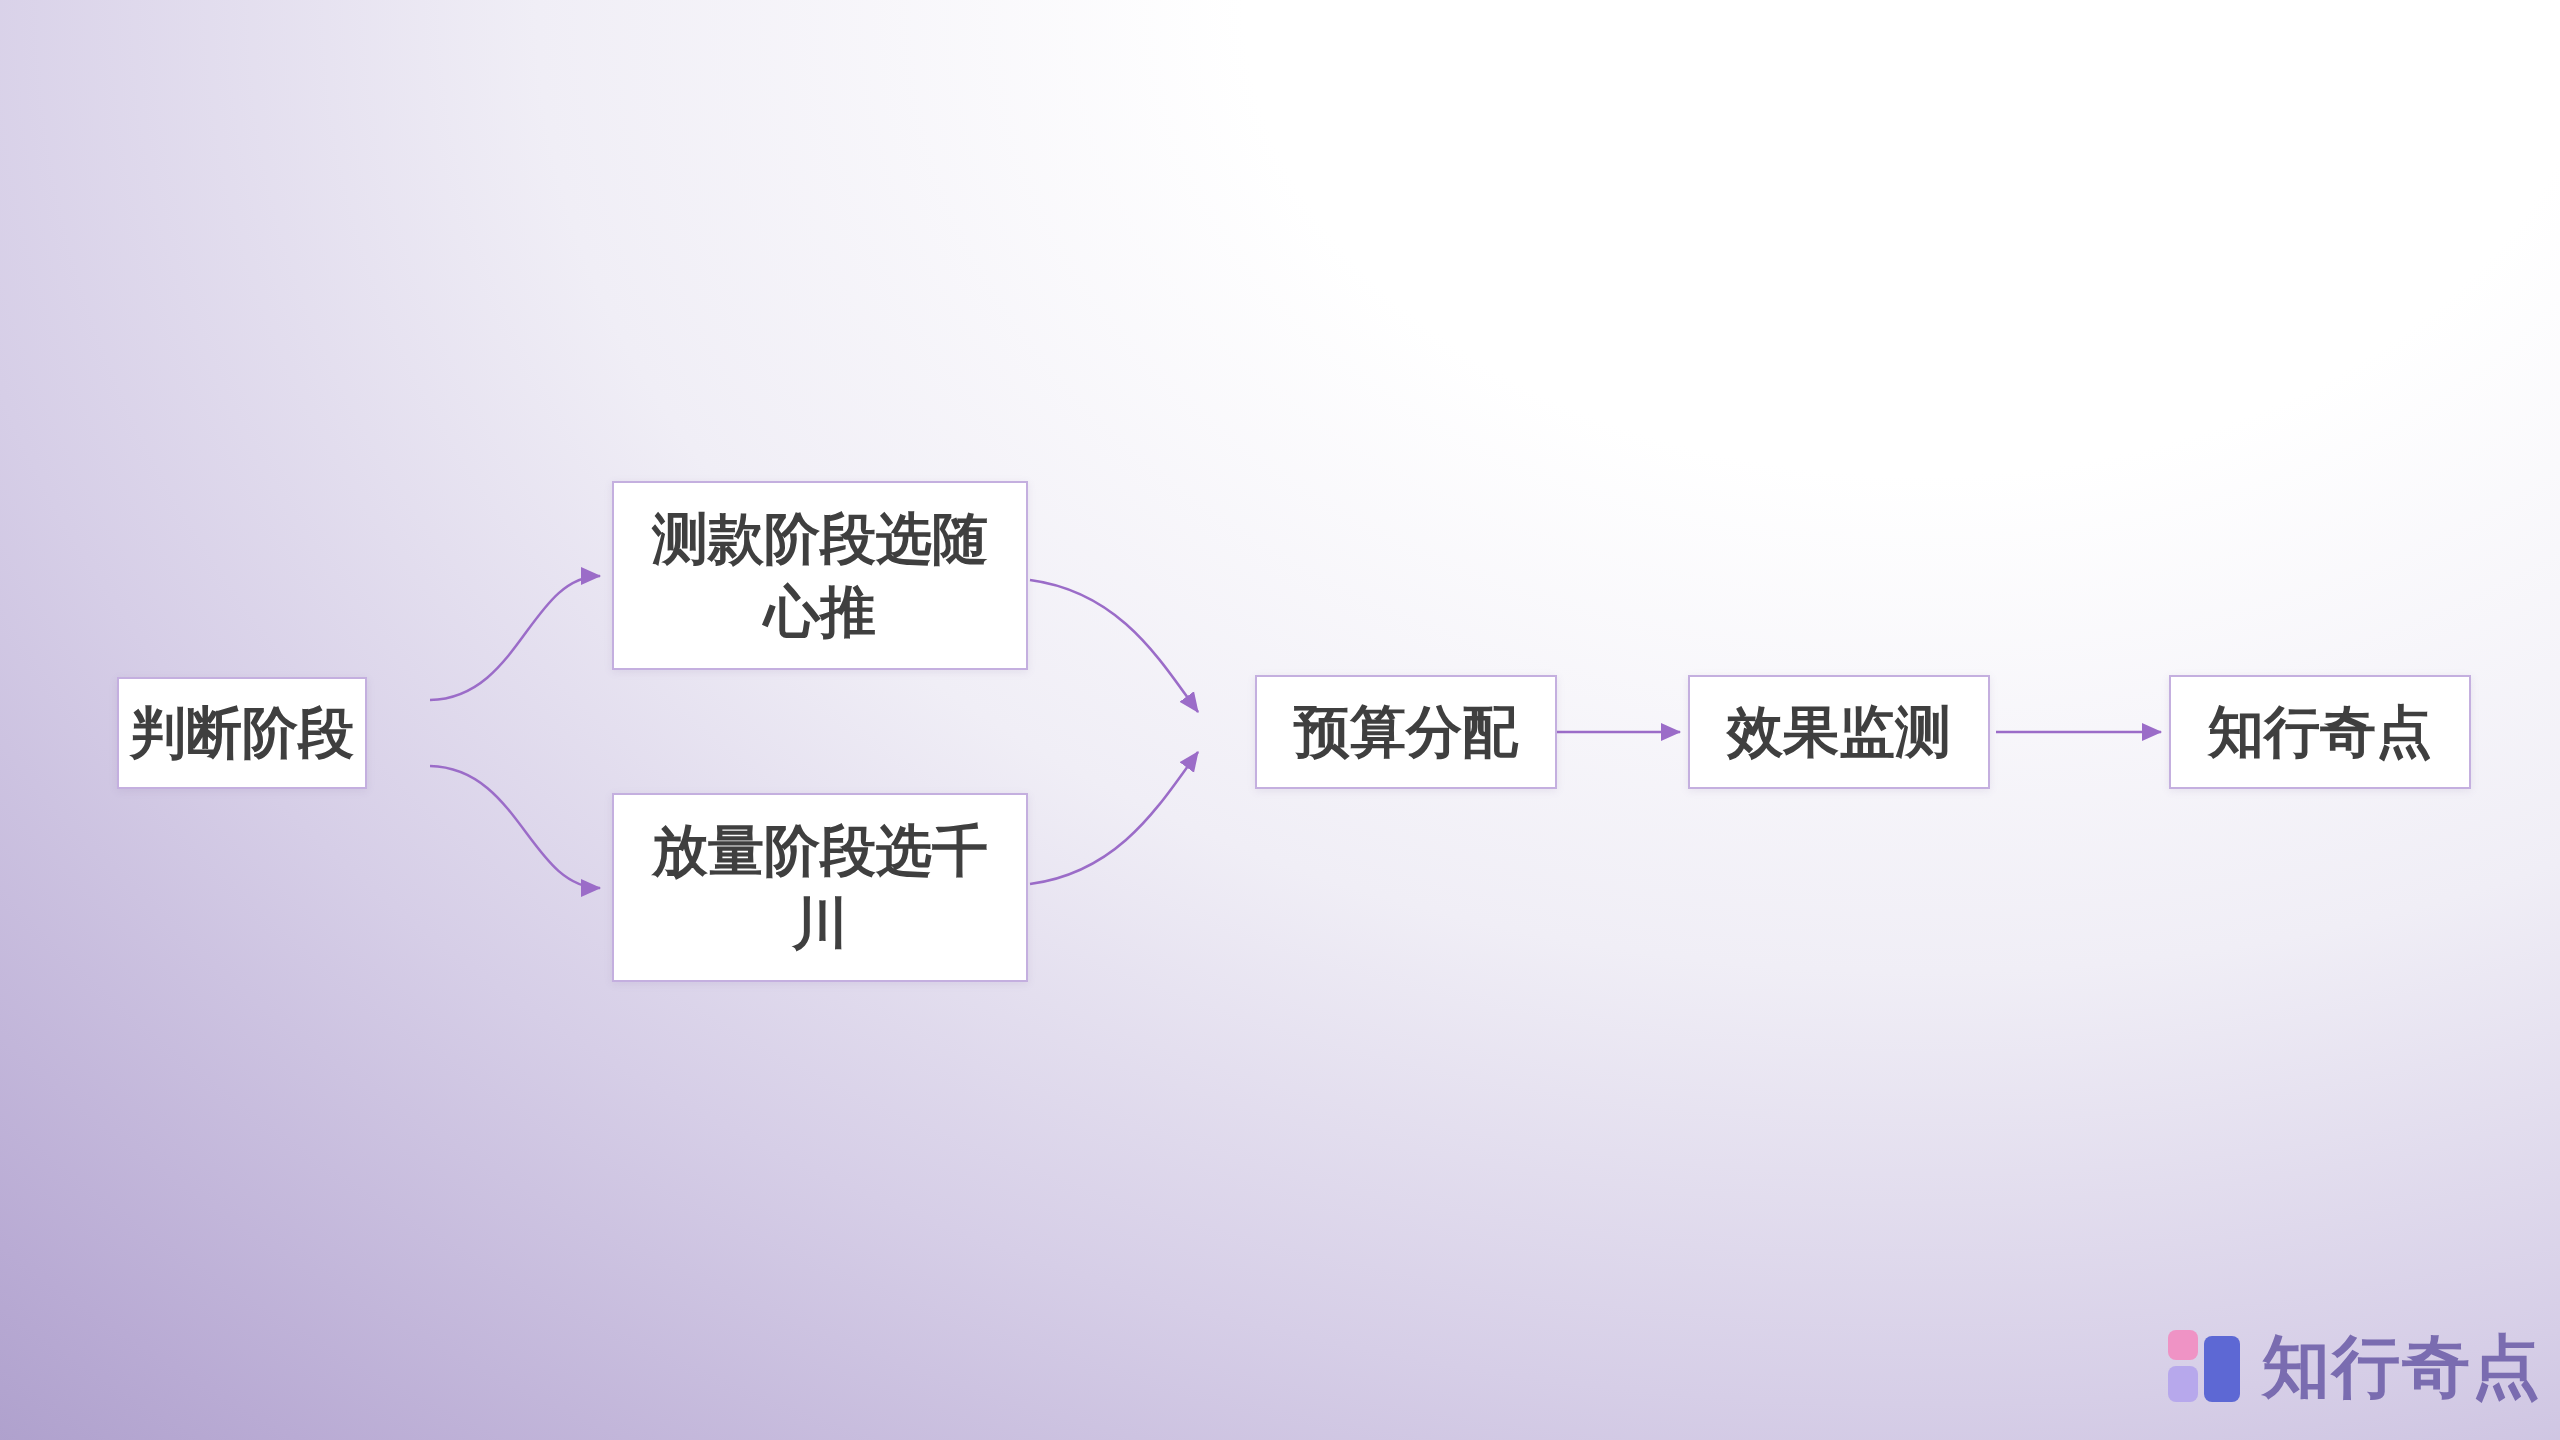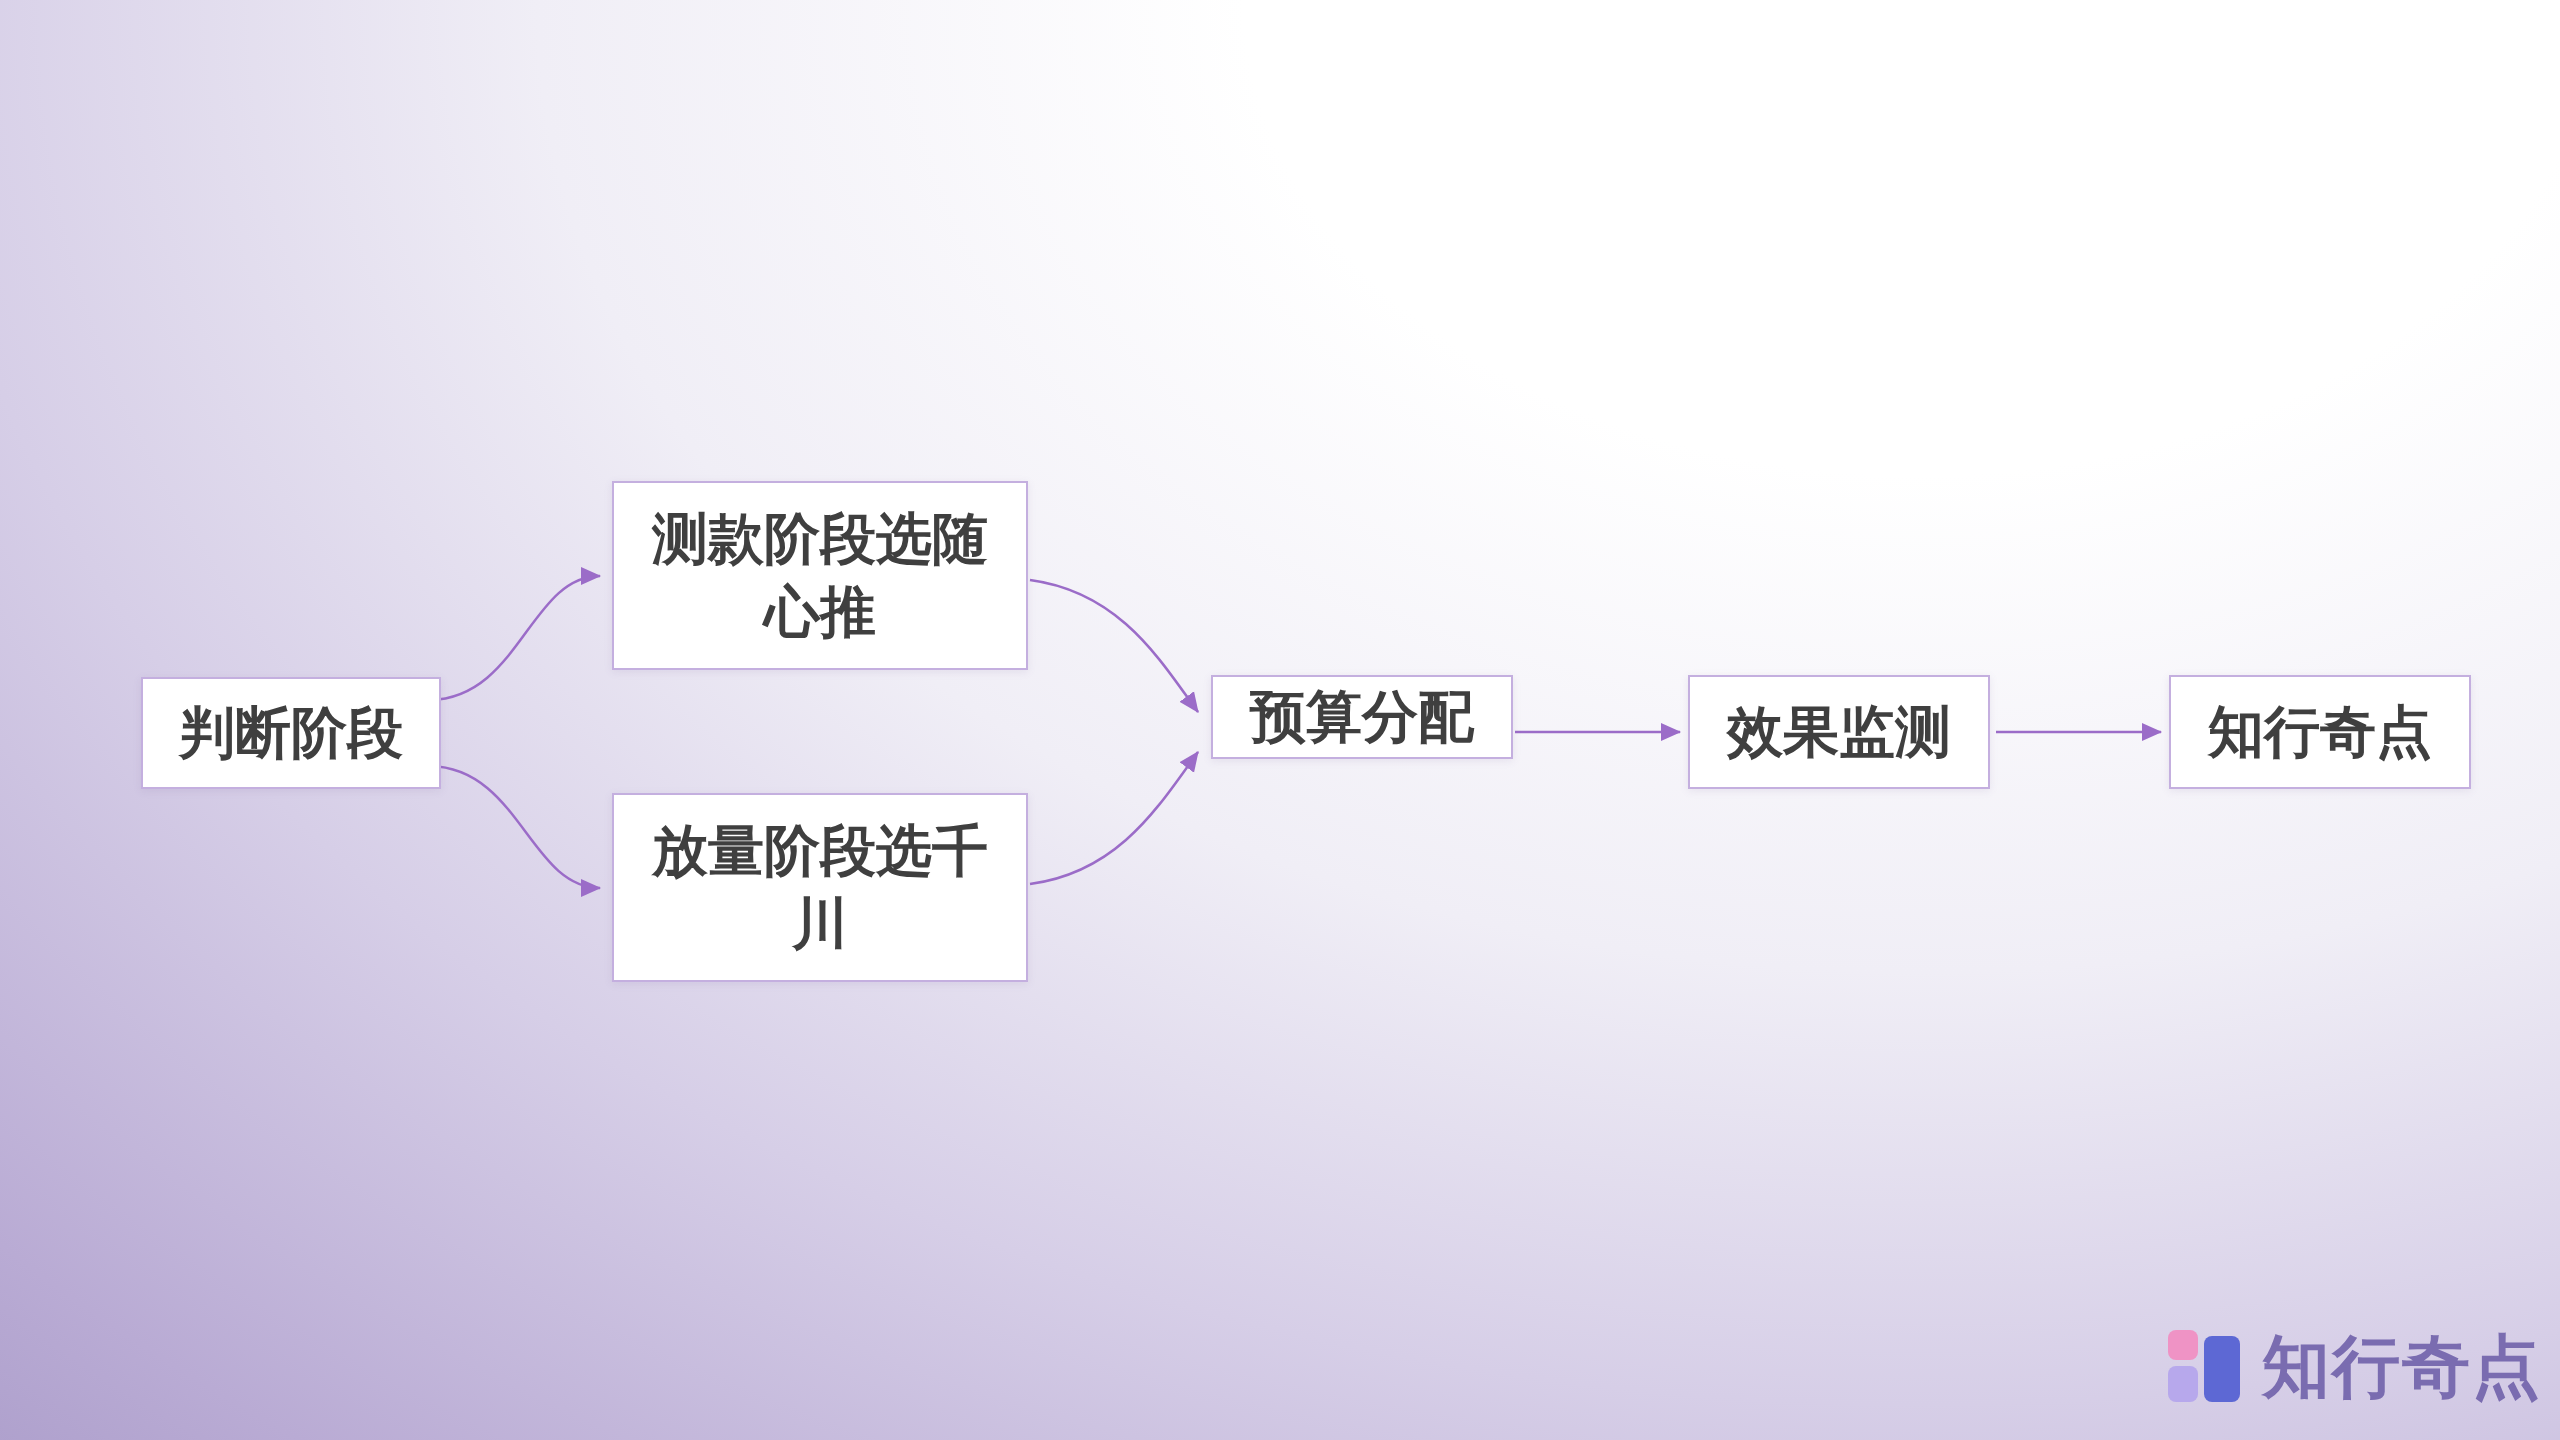--- a/index.html
+++ b/index.html
@@ -35,24 +35,24 @@
     display: flex;
     align-items: center;
     justify-content: center;
     text-align: center;
     font-weight: bold;
     font-size: 56px;
     line-height: 1.3;
     color: #3f3f3f;
     box-shadow: 0 2px 8px rgba(120, 100, 160, 0.12);
   }
-  #node-judgment  { left: 141px;  top: 677px; width: 300px; height: 112px; }
+  #node-judgment  { left: 117px;  top: 677px; width: 250px; height: 112px; }
   #node-test      { left: 612px;  top: 481px; width: 416px; height: 189px; padding: 0 28px; }
   #node-volume    { left: 612px;  top: 793px; width: 416px; height: 189px; padding: 0 20px; }
-  #node-budget    { left: 1211px; top: 675px; width: 302px; height: 84px; }
+  #node-budget    { left: 1255px; top: 675px; width: 302px; height: 114px; }
   #node-monitor   { left: 1688px; top: 675px; width: 302px; height: 114px; }
   #node-adjust    { left: 2169px; top: 675px; width: 302px; height: 114px; }
 
   .logo {
     position: absolute;
     right: 18px;
     top: 1330px;
     display: flex;
     align-items: center;
     gap: 22px;

